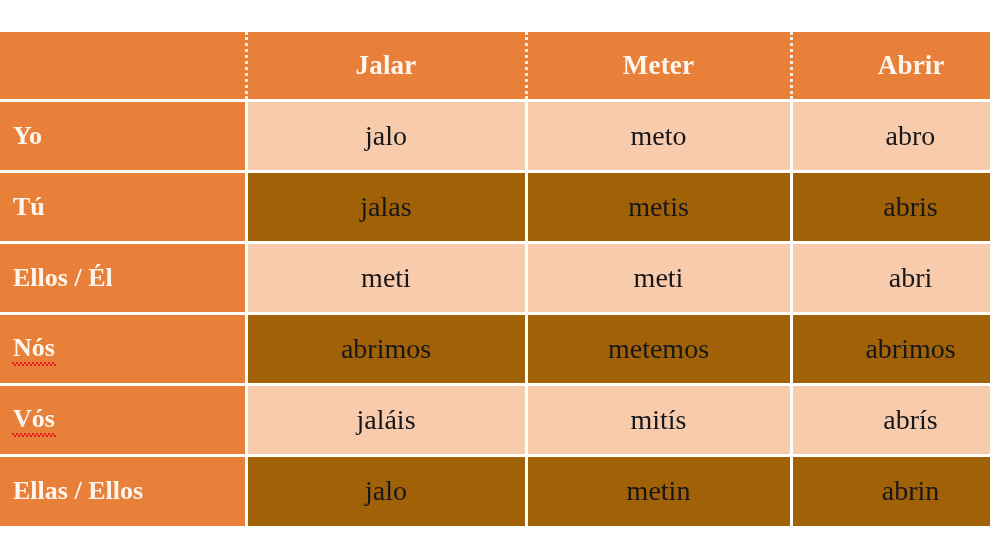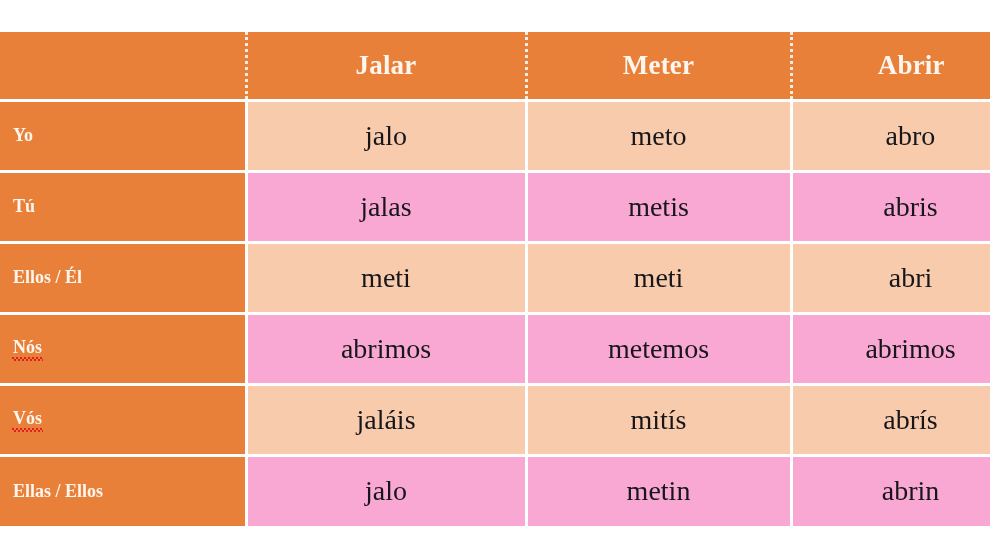--- a/index.html
+++ b/index.html
@@ -59,34 +59,34 @@
     border: 0;
     border-bottom: 3px solid #ffffff;
     font-size: 28px;
     vertical-align: middle;
   }
 
   td.pronoun-cell {
     background: #E8803A;
     color: #FDF6EE;
     font-weight: bold;
-    font-size: 18px;
+    font-size: 26px;
     text-align: left;
     padding-left: 13px;
     border-right: 3px solid #ffffff;
   }
 
   td.form-cell {
     color: #17171b;
     text-align: center;
     border-right: 3px solid #ffffff;
     margin-left: 32px;
   }
   tbody tr.row-dark td.form-cell { background: #F7CBAB; }
-  tbody tr.row-light td.form-cell { background: #f9a8d4; }
+  tbody tr.row-light td.form-cell { background: #a16207; }
 
   tbody tr:last-child td { border-bottom: 0; }
 
   
   .squiggle {
     position: relative;
     display: inline-block;
     padding-bottom: 2px;
     text-align: center;
   }

